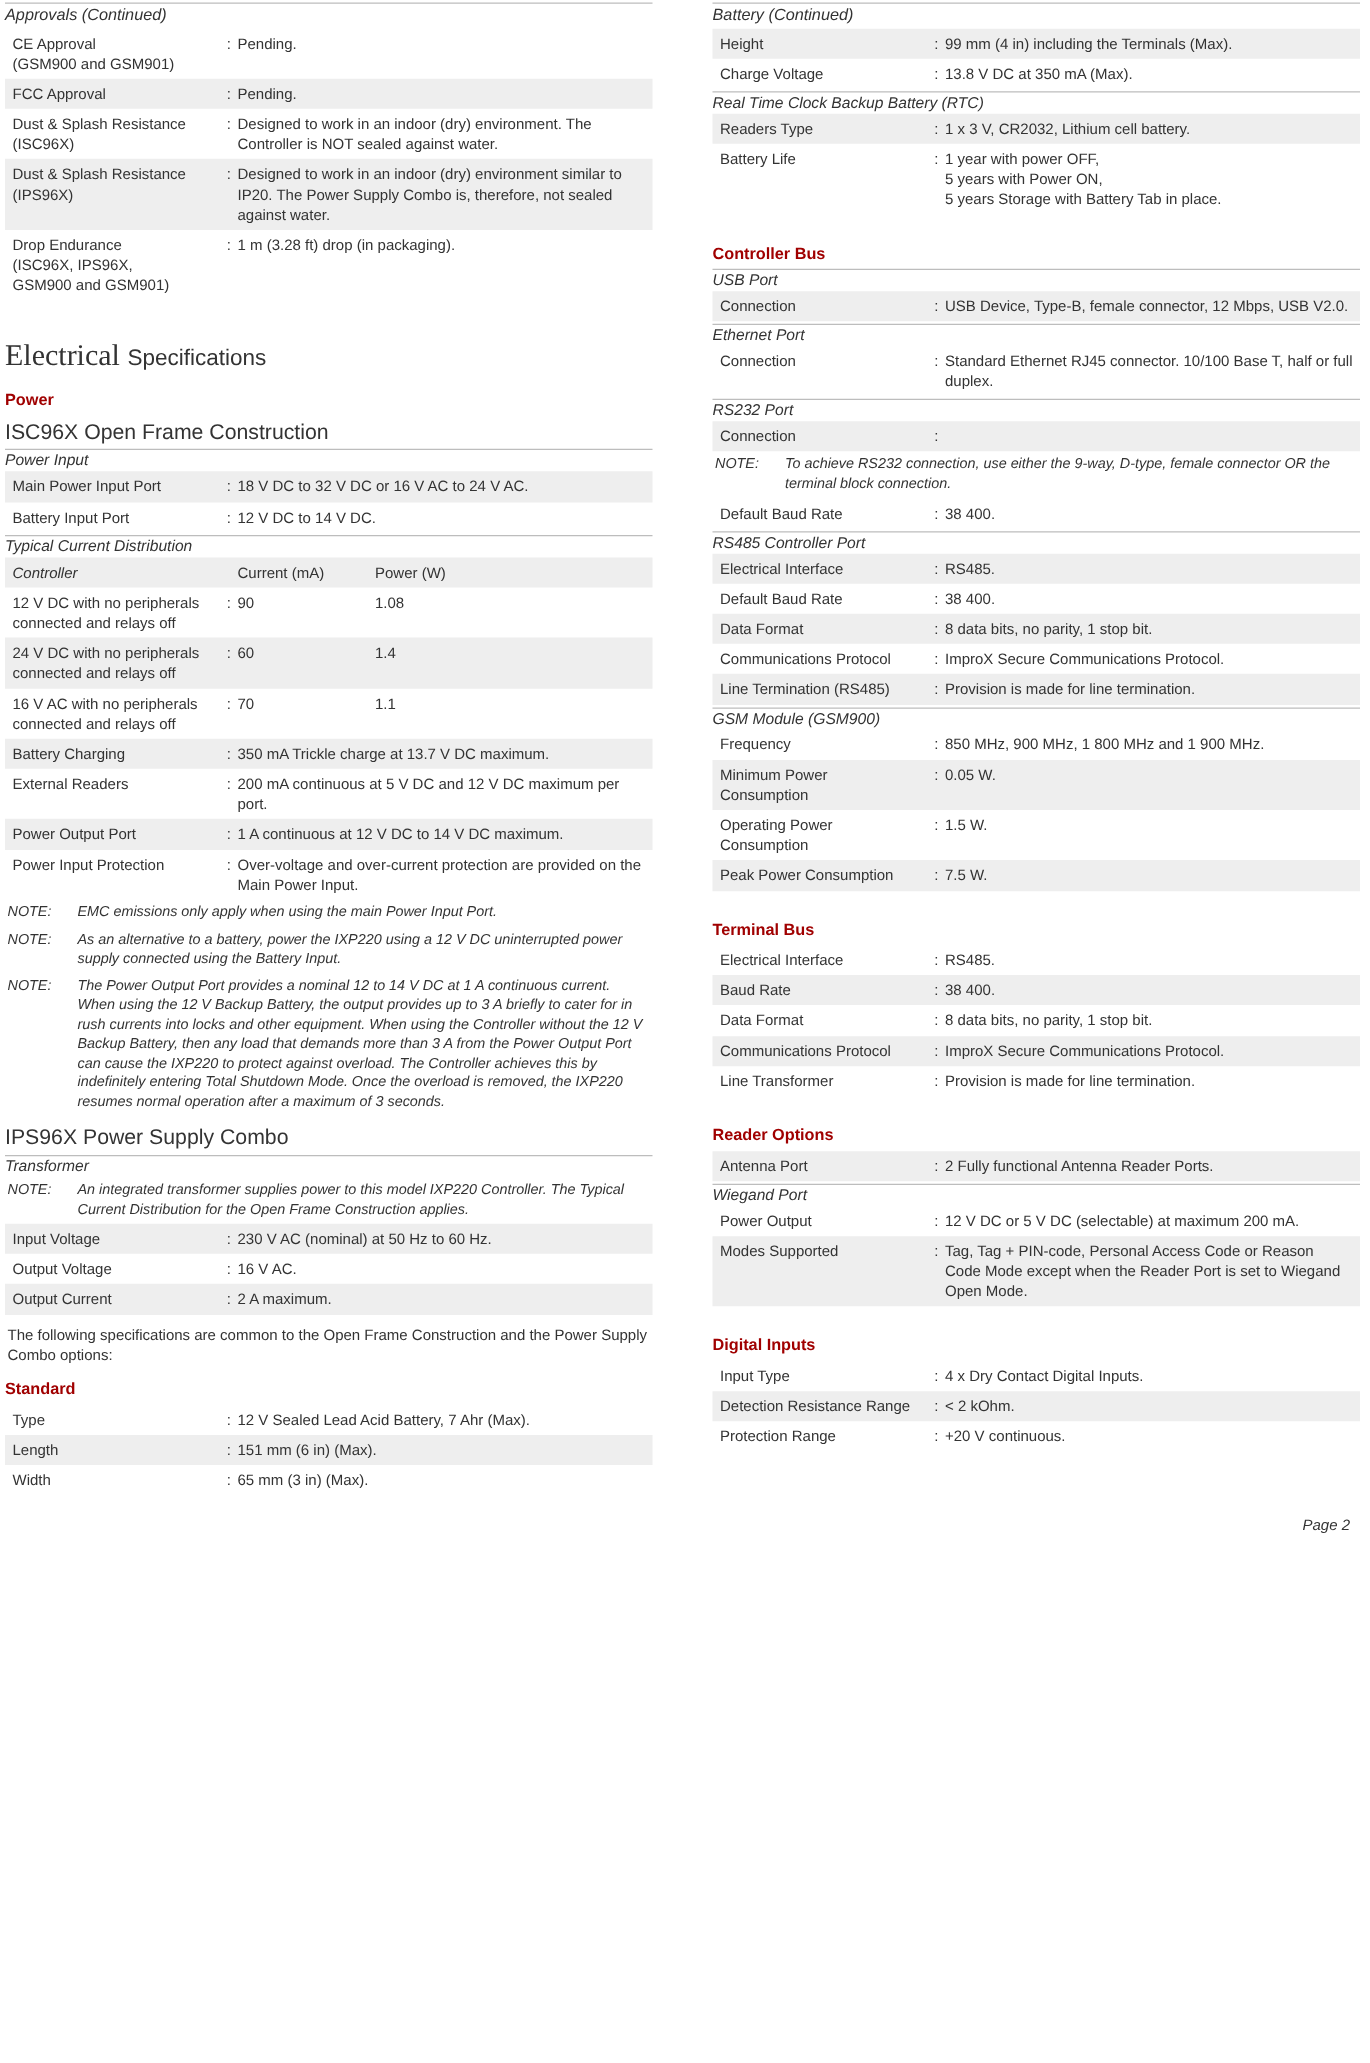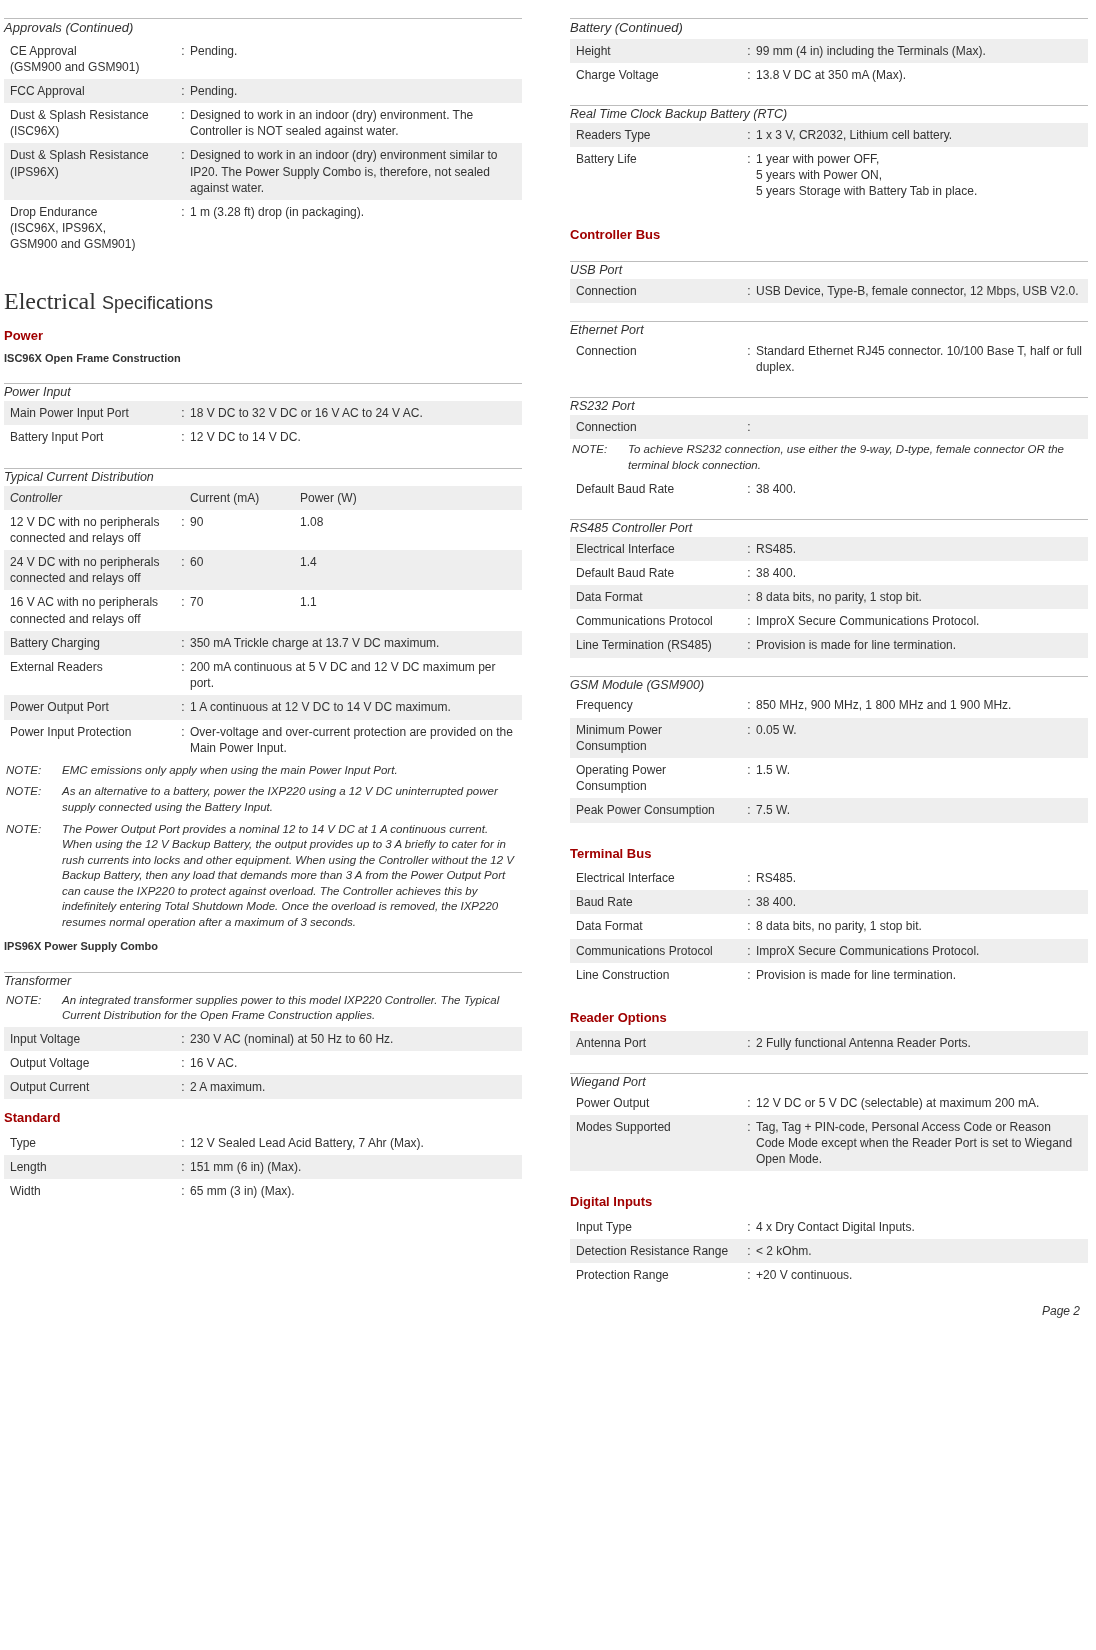--- a/index.html
+++ b/index.html
@@ -6,25 +6,25 @@
   .page{width:1096px;margin:0 auto;display:flex;gap:48px;padding:0 8px 12px 4px;box-sizing:border-box}
   .col{flex:1;min-width:0}
   .ital{font-style:italic;font-size:13px;color:#333;margin:2px 0 2px 0;font-weight:normal}
   .sub-ital{font-style:italic;font-size:12.5px;color:#333;margin:2px 0 0 0}
   .row{display:flex;align-items:flex-start;padding:4px 6px;box-sizing:border-box}
   .row.shade{background:#eee}
   .lbl{width:160px;flex:none;padding-right:6px}
   .sep{width:14px;flex:none;text-align:center}
   .val{flex:1}
   .val2{width:110px;flex:none}
-  .hline{border-top:1px solid #bdbdbd;margin-top:18px}
+  .hline{border-top:1px solid #bdbdbd;margin-top:2px}
   h1.elec{font-family:Georgia,serif;font-size:24px;font-weight:normal;color:#333;margin:28px 0 10px 0}
   h1.elec .light{font-family:Liberation Sans, sans-serif;font-size:18px;color:#333;font-weight:normal}
   .red{color:#a00000;font-weight:bold;font-size:13px;margin:10px 0 4px 0}
-  .bold{font-weight:bold;font-size:11px;margin:6px 0 2px 0}
+  .bold{font-weight:normal;font-size:17px;margin:6px 0 2px 0}
   .note{display:flex;font-style:italic;padding:3px 2px;font-size:11.5px}
   .note .nl{width:56px;flex:none}
   .note .nt{flex:1}
   .para{font-size:12px;margin:8px 2px;line-height:1.35}
   .foot{text-align:right;font-style:italic;font-size:12px;padding:4px 16px 6px 0}
 </style>
 </head>
 <body>
 
 <div class="page">
@@ -140,20 +140,21 @@
       <div class="row">
         <div class="lbl">Output Voltage</div>
         <div class="sep">:</div>
         <div class="val">16 V AC.</div>
       </div>
       <div class="row shade">
         <div class="lbl">Output Current</div>
         <div class="sep">:</div>
         <div class="val">2 A maximum.</div>
       </div>
+      <div class="para">The following specifications are common to the Open Frame Construction and the Power Supply Combo options:</div>
       <div class="red">Standard</div>
       <div class="row">
         <div class="lbl">Type</div>
         <div class="sep">:</div>
         <div class="val">12 V Sealed Lead Acid Battery, 7 Ahr (Max).</div>
       </div>
       <div class="row shade">
         <div class="lbl">Length</div>
         <div class="sep">:</div>
         <div class="val">151 mm (6 in) (Max).</div>
@@ -276,21 +277,21 @@
         <div class="lbl">Data Format</div>
         <div class="sep">:</div>
         <div class="val">8 data bits, no parity, 1 stop bit.</div>
       </div>
       <div class="row shade">
         <div class="lbl">Communications Protocol</div>
         <div class="sep">:</div>
         <div class="val">ImproX Secure Communications Protocol.</div>
       </div>
       <div class="row">
-        <div class="lbl">Line Construction</div>
+        <div class="lbl">Line Transformer</div>
         <div class="sep">:</div>
         <div class="val">Provision is made for line termination.</div>
       </div>
       <div class="red" style="margin-top:22px">Reader Options</div>
       <div class="row shade">
         <div class="lbl">Antenna Port</div>
         <div class="sep">:</div>
         <div class="val">2 Fully functional Antenna Reader Ports.</div>
       </div>
       <div class="sub-ital hline">Wiegand Port</div>

